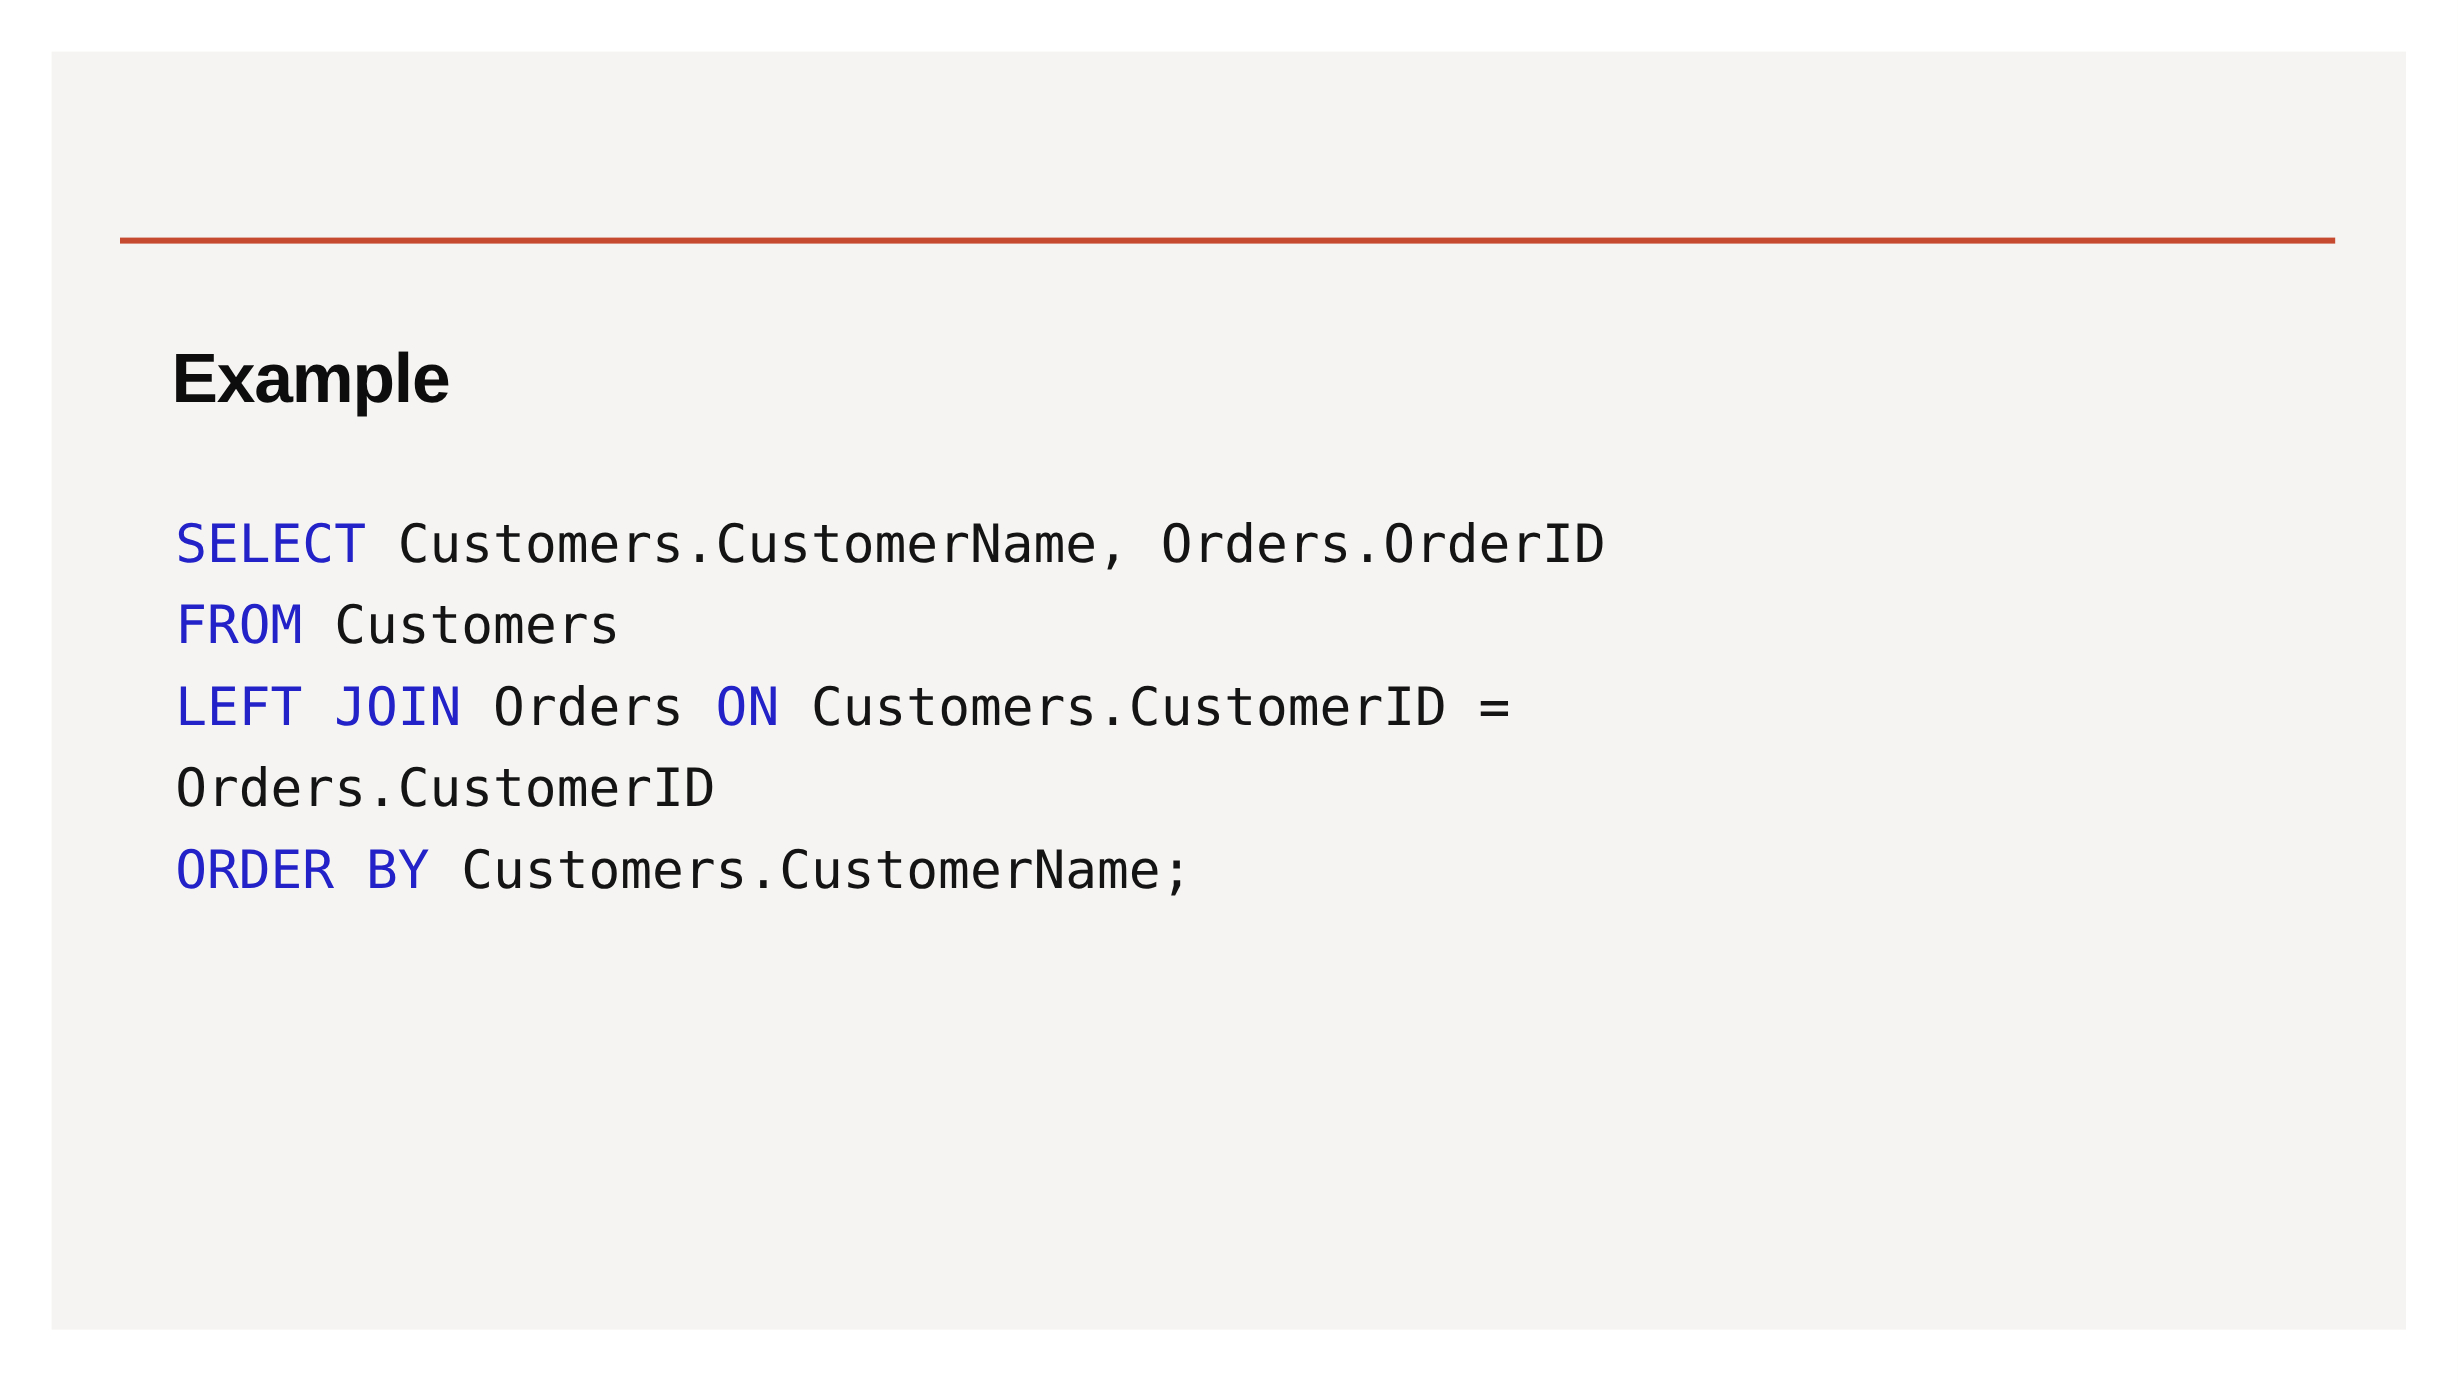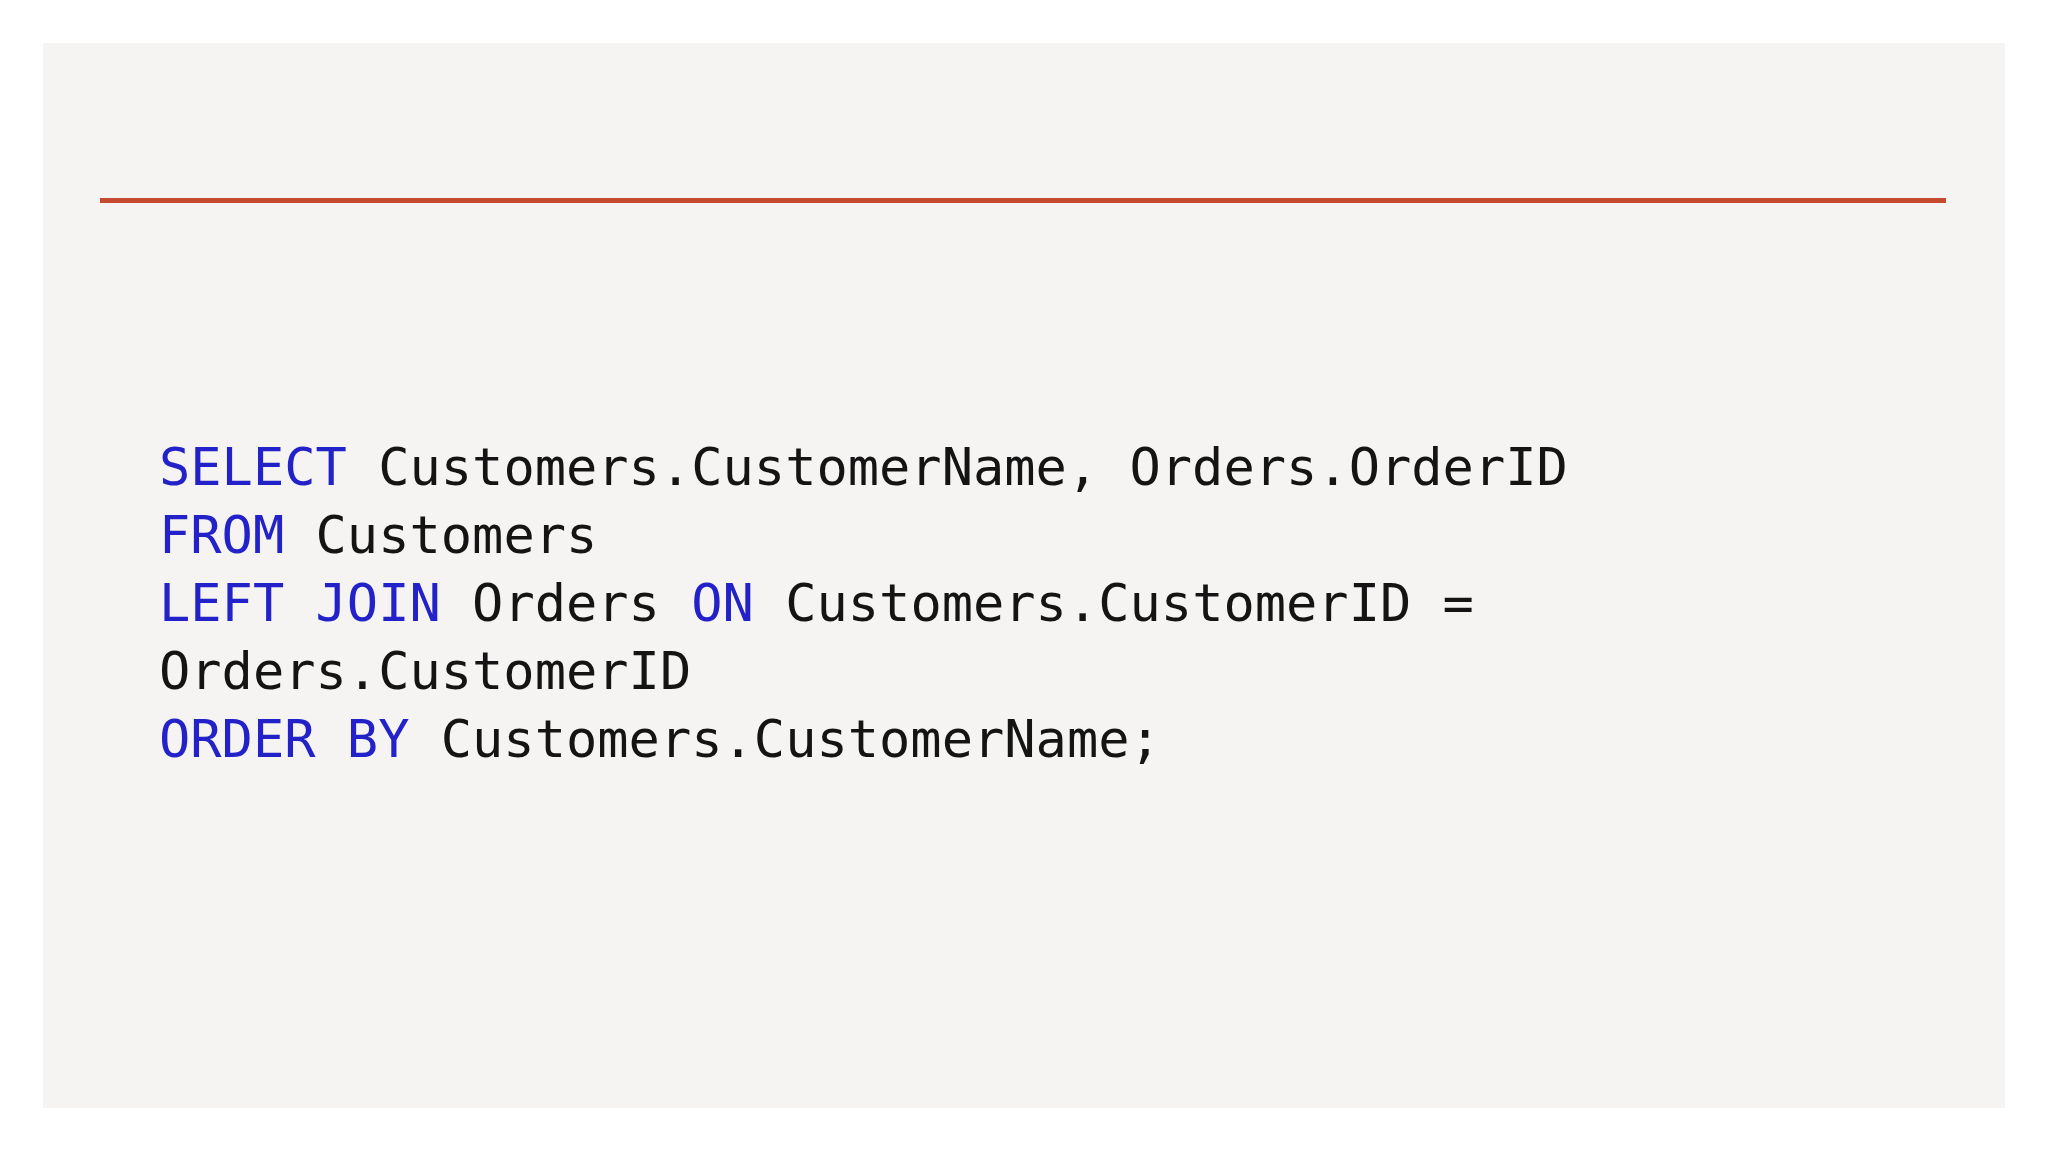--- a/index.html
+++ b/index.html
@@ -35,34 +35,35 @@
     line-height: 58px;
     font-weight: 700;
     letter-spacing: -1px;
     color: #0d0d0d;
     font-family: "Liberation Sans", "DejaVu Sans", sans-serif;
   }
   .sql-code {
     position: absolute;
     left: 100px;
     top: 374px;
-    margin: 16px;
+    margin: 3px;
     font-family: "DejaVu Sans Mono", "Liberation Mono", monospace;
-    font-size: 52px;
+    font-size: 44px;
     line-height: 68px;
     letter-spacing: 0px;
     white-space: pre;
     color: #141414;
   }
   .sql-code .code-line {
     height: 68px;
   }
   .sql-code .kw {
     
   }
 </style>
 </head>
 <body style="background: rgb(255, 255, 255);">
 
 <div class="slide" style="background: rgb(245, 244, 242);">
   <div class="accent-line" style="background: rgb(197, 74, 48);"></div>
+  <h1 class="slide-title">Example</h1>
   <pre class="sql-code" id="sql-code" style="color: rgb(20, 20, 20);"><div class="code-line"><span class="kw" style="color: rgb(34, 34, 200);">SELECT</span><span> Customers.CustomerName, Orders.OrderID</span></div><div class="code-line"><span class="kw" style="color: rgb(34, 34, 200);">FROM</span><span> Customers</span></div><div class="code-line"><span class="kw" style="color: rgb(34, 34, 200);">LEFT JOIN</span><span> Orders </span><span class="kw" style="color: rgb(34, 34, 200);">ON</span><span> Customers.CustomerID =</span></div><div class="code-line"><span>Orders.CustomerID</span></div><div class="code-line"><span class="kw" style="color: rgb(34, 34, 200);">ORDER BY</span><span> Customers.CustomerName;</span></div></pre>
 </div>
 
 </body></html>

